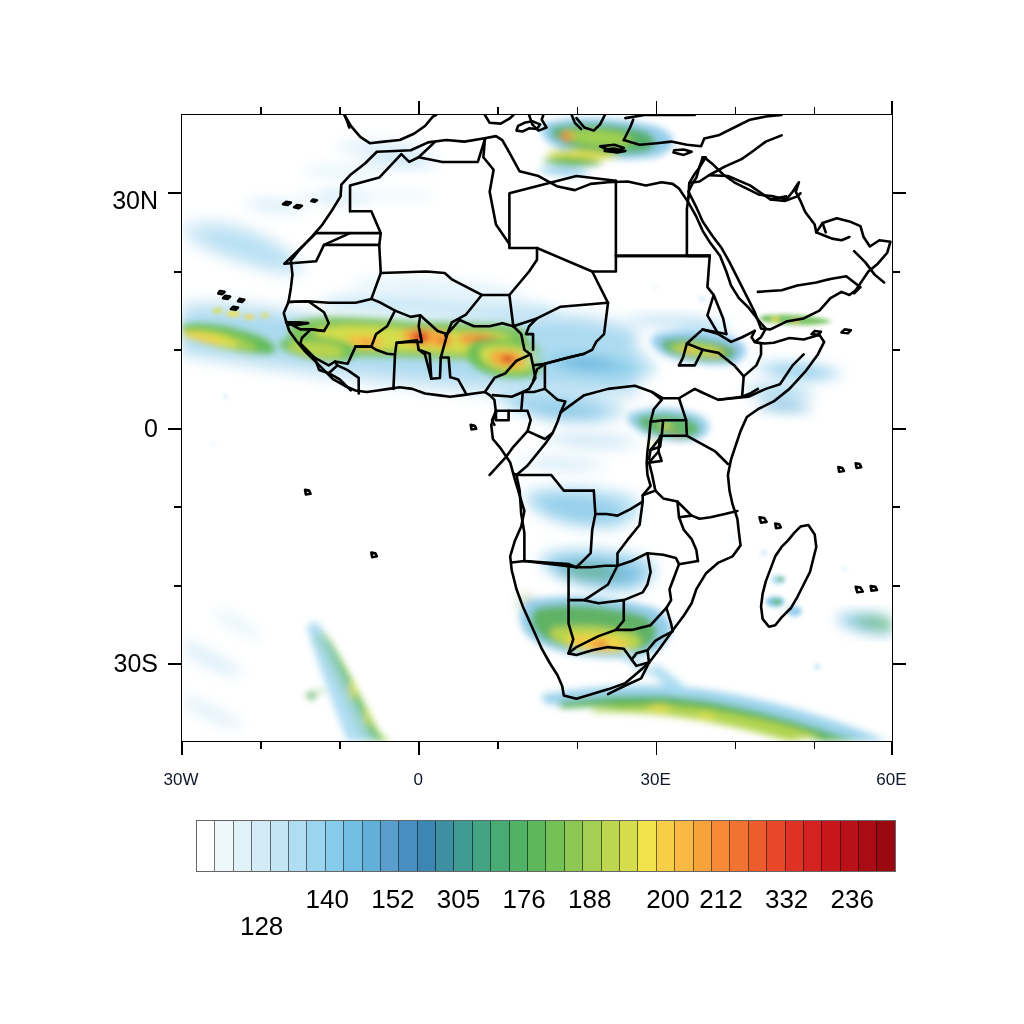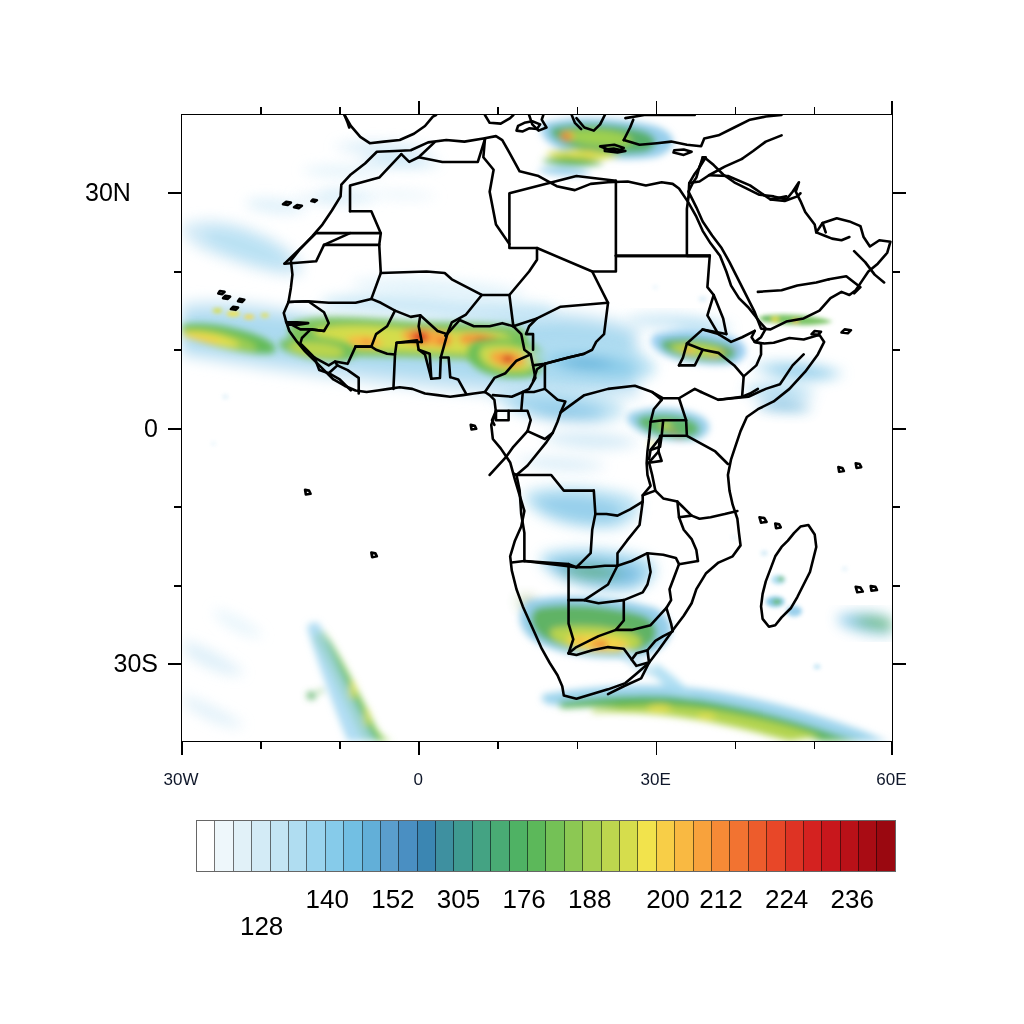--- a/index.html
+++ b/index.html
@@ -650,21 +650,21 @@
     <div class="tick tick-r-minor" style="left:893px;top:349px;"></div>
     <div class="tick tick-r-minor" style="left:893px;top:506px;"></div>
     <div class="tick tick-r-minor" style="left:893px;top:585px;"></div>
   </div>
 
   <div class="xlab" style="left:181px;  top:770px;">30W</div>
   <div class="xlab" style="left:418.3px;top:770px;">0</div>
   <div class="xlab" style="left:655.7px;top:770px;">30E</div>
   <div class="xlab" style="left:891.4px;top:770px;">60E</div>
 
-  <div class="ylab" style="left:58px; width:100px; top:192px;text-align:center;">30N</div>
+  <div class="ylab" style="left:58px; width:100px; top:200px;">30N</div>
   <div class="ylab" style="left:58px; width:100px; top:428px;">0</div>
   <div class="ylab" style="left:58px; width:100px; top:663px;">30S</div>
 
   <div id="cbar">
       <div class="cell" style="background: rgb(255, 255, 255);"></div>
       <div class="cell" style="background: rgb(238, 247, 251);"></div>
       <div class="cell" style="background: rgb(225, 241, 248);"></div>
       <div class="cell" style="background: rgb(211, 235, 246);"></div>
       <div class="cell" style="background: rgb(195, 229, 244);"></div>
       <div class="cell" style="background: rgb(176, 221, 241);"></div>
@@ -703,17 +703,17 @@
     </div>
   <div id="cbar-labels">
       <div class="cbar-label" style="left: 261.625px; margin-top: 27px;">128</div>
       <div class="cbar-label" style="left: 327.25px;">140</div>
       <div class="cbar-label" style="left: 392.875px;">152</div>
       <div class="cbar-label" style="left: 458.5px;">305</div>
       <div class="cbar-label" style="left: 524.125px;">176</div>
       <div class="cbar-label" style="left: 589.75px;">188</div>
       <div class="cbar-label" style="left: 668px;">200</div>
       <div class="cbar-label" style="left: 721px;">212</div>
-      <div class="cbar-label" style="left: 786.625px;">224</div>
+      <div class="cbar-label" style="left: 786.625px;">332</div>
       <div class="cbar-label" style="left: 852.25px;">236</div>
     </div>
 
 </div>
 
 </body></html>

